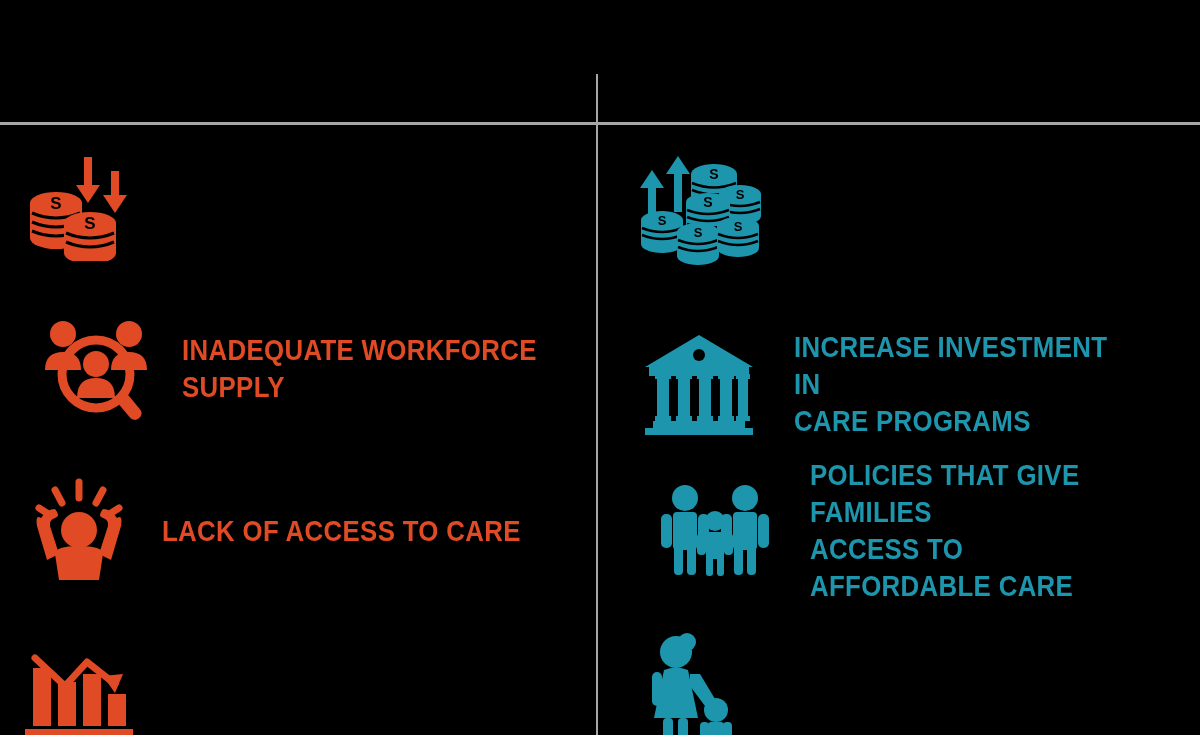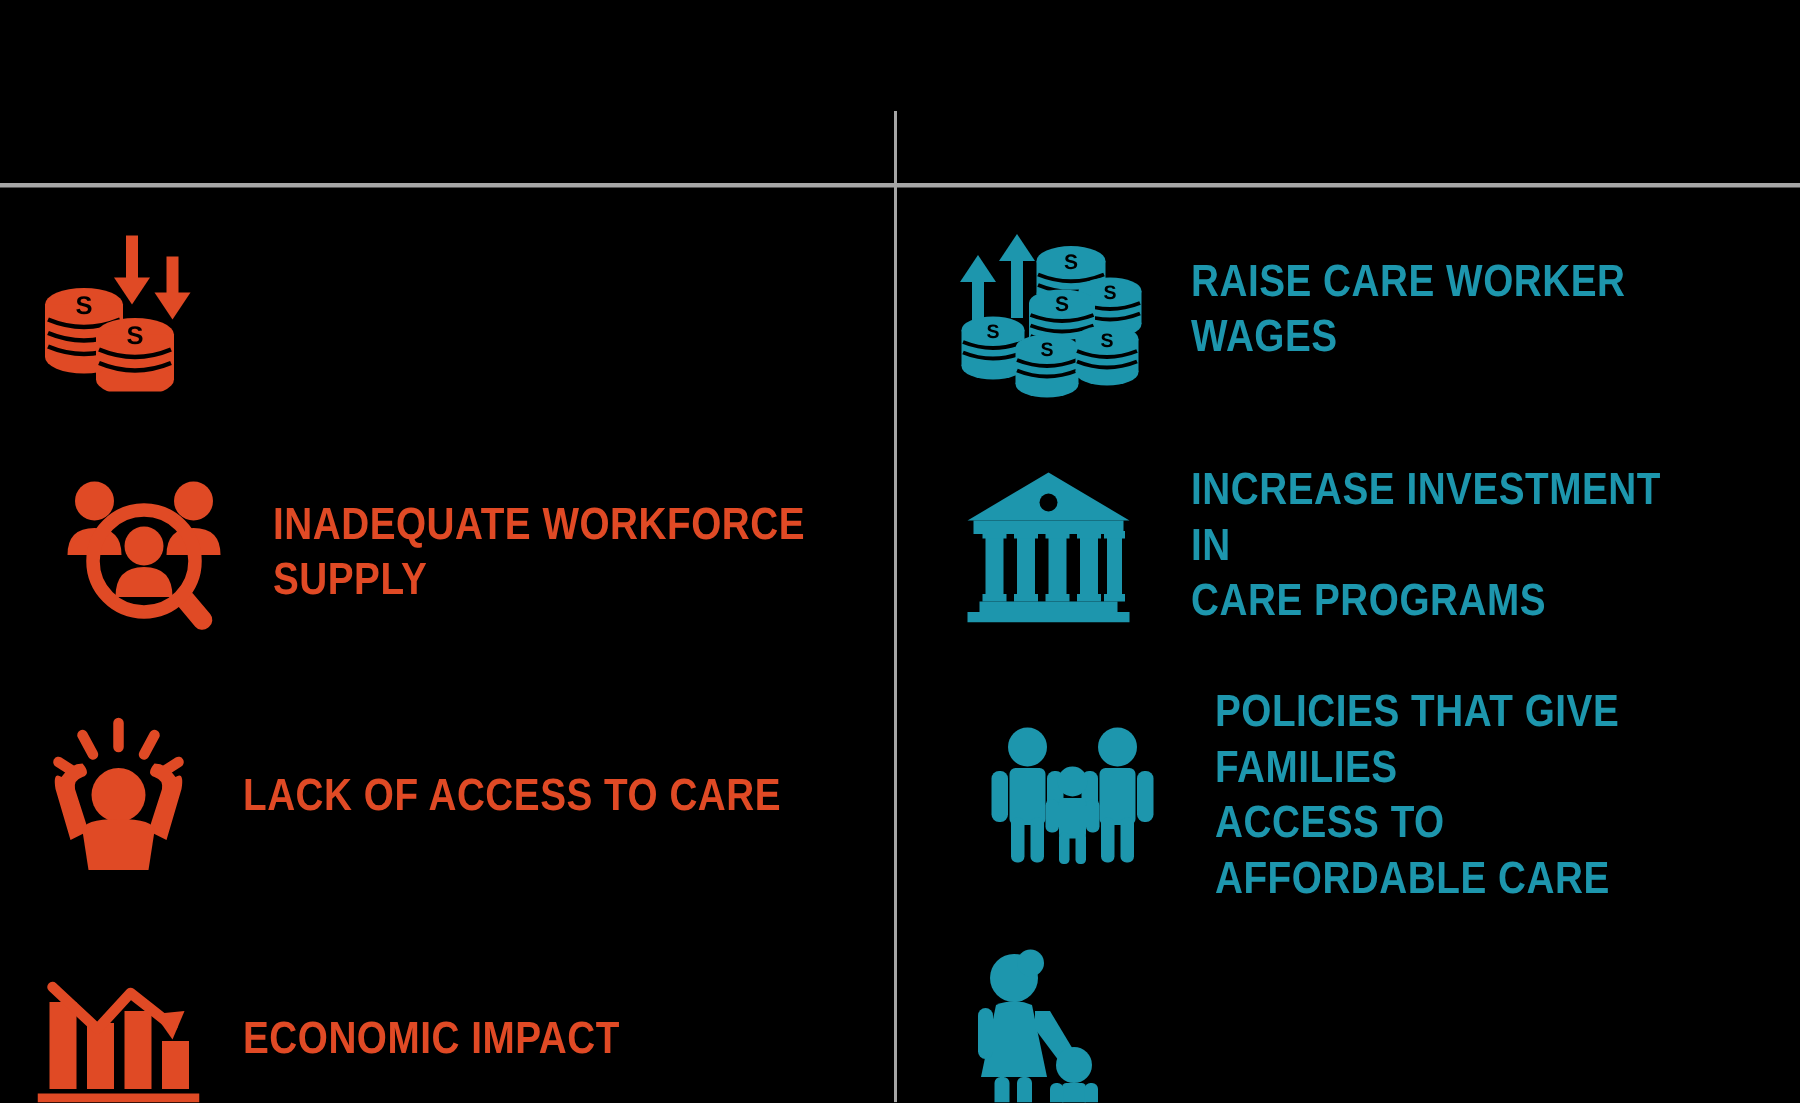--- a/index.html
+++ b/index.html
@@ -51,21 +51,21 @@
     width: 100%;
     height: 160px;
     display: flex;
     align-items: center;
   }
   .col-left  .row-0 { top: 0px; }
   .col-left  .row-1 { top: 162px; margin-left: 20px; }
   .col-left  .row-2 { top: 324px; }
   .col-left  .row-3 { top: 486px; }
   .col-right .row-0 { top: 0px; }
-  .col-right .row-1 { top: 157px; }
+  .col-right .row-1 { top: 177px; }
   .col-right .row-2 { top: 324px; padding-left: 16px; }
   .col-right .row-3 { top: 486px; }
 
   .icon-cell {
     width: 130px;
     min-width: 130px;
     height: 130px;
     display: flex;
     align-items: center;
     justify-content: center;
@@ -202,23 +202,20 @@
           <rect x="33" y="36" width="18" height="44"></rect>
           <rect x="58" y="28" width="18" height="52"></rect>
           <rect x="83" y="48" width="18" height="32"></rect>
 
           <rect x="0" y="83" width="108" height="7"></rect>
 
           <polyline points="10,12 40,40 62,16 90,38" fill="none" stroke="#e04a25" stroke-width="7" stroke-linejoin="round" stroke-linecap="round"></polyline>
           <polygon points="78,30 98,28 90,47"></polygon>
         </svg>
       </div>
-      <div class="label-cell">
-        <p class="label label-problem">ECONOMIC IMPACT</p>
-      </div>
     </div>
 
   </div>
 
   <div class="column col-right">
 
     <div class="row row-0">
       <div class="icon-cell">
         <svg width="126" height="124" viewBox="0 0 126 124" fill="#1d96ad">
 
@@ -289,23 +286,20 @@
             <ellipse cx="102" cy="82" rx="21" ry="9"></ellipse>
             <rect x="81" y="82" width="42" height="22"></rect>
             <ellipse cx="102" cy="104" rx="21" ry="9"></ellipse>
             <g fill="none" stroke="#000" stroke-width="2.6">
               <path d="M82 90 Q102 98 122 90"></path>
               <path d="M82 97 Q102 105 122 97"></path>
             </g>
             <text x="102" y="87" font-family="Liberation Sans, sans-serif" font-size="13" font-weight="bold" fill="#000" text-anchor="middle">S</text>
           </g>
         </svg>
-      </div>
-      <div class="label-cell">
-        <p class="label label-solution">RAISE CARE WORKER WAGES</p>
       </div>
     </div>
 
     <div class="row row-1">
       <div class="icon-cell">
         <svg width="112" height="104" viewBox="0 0 112 104" fill="#1d96ad">
 
           <polygon points="56,4 110,36 2,36"></polygon>
           <circle cx="56" cy="24" r="6" fill="#000"></circle>
 

